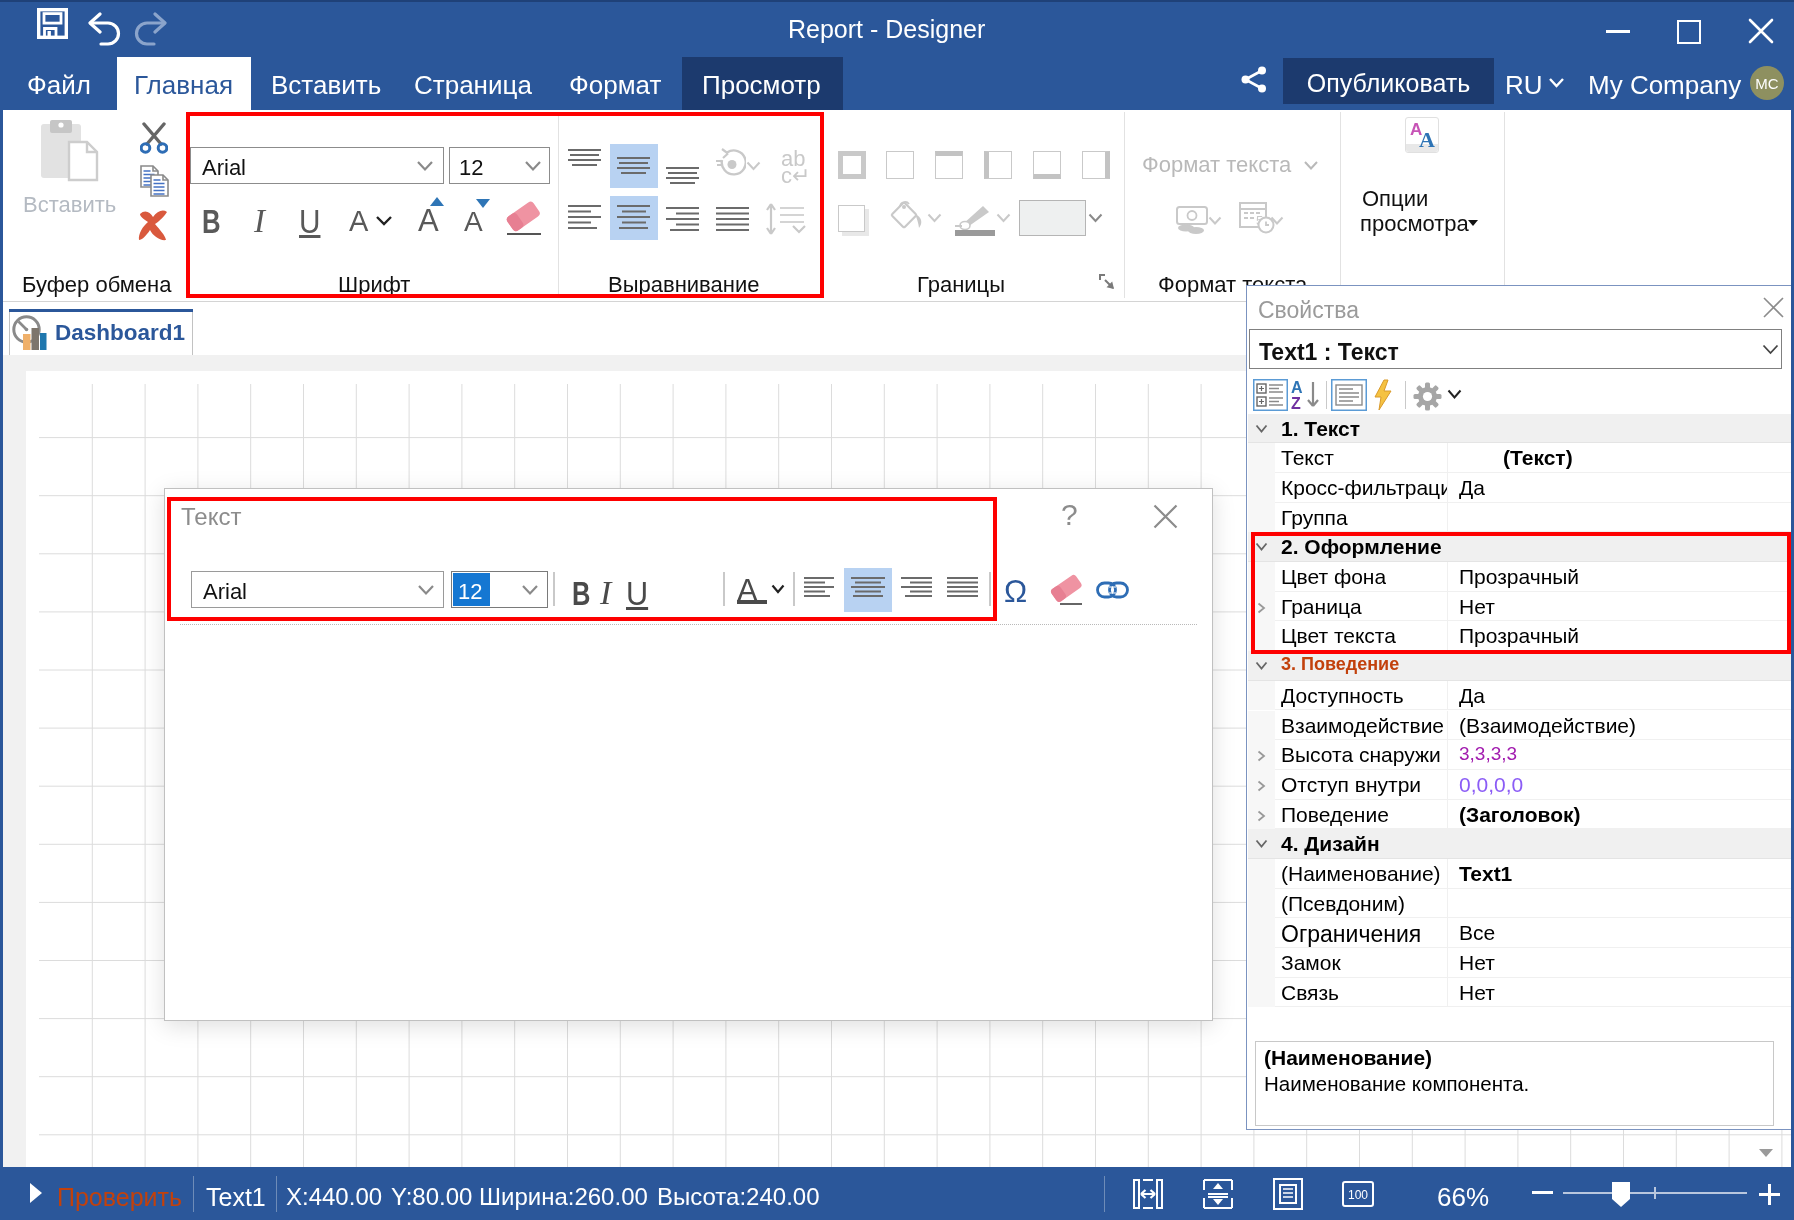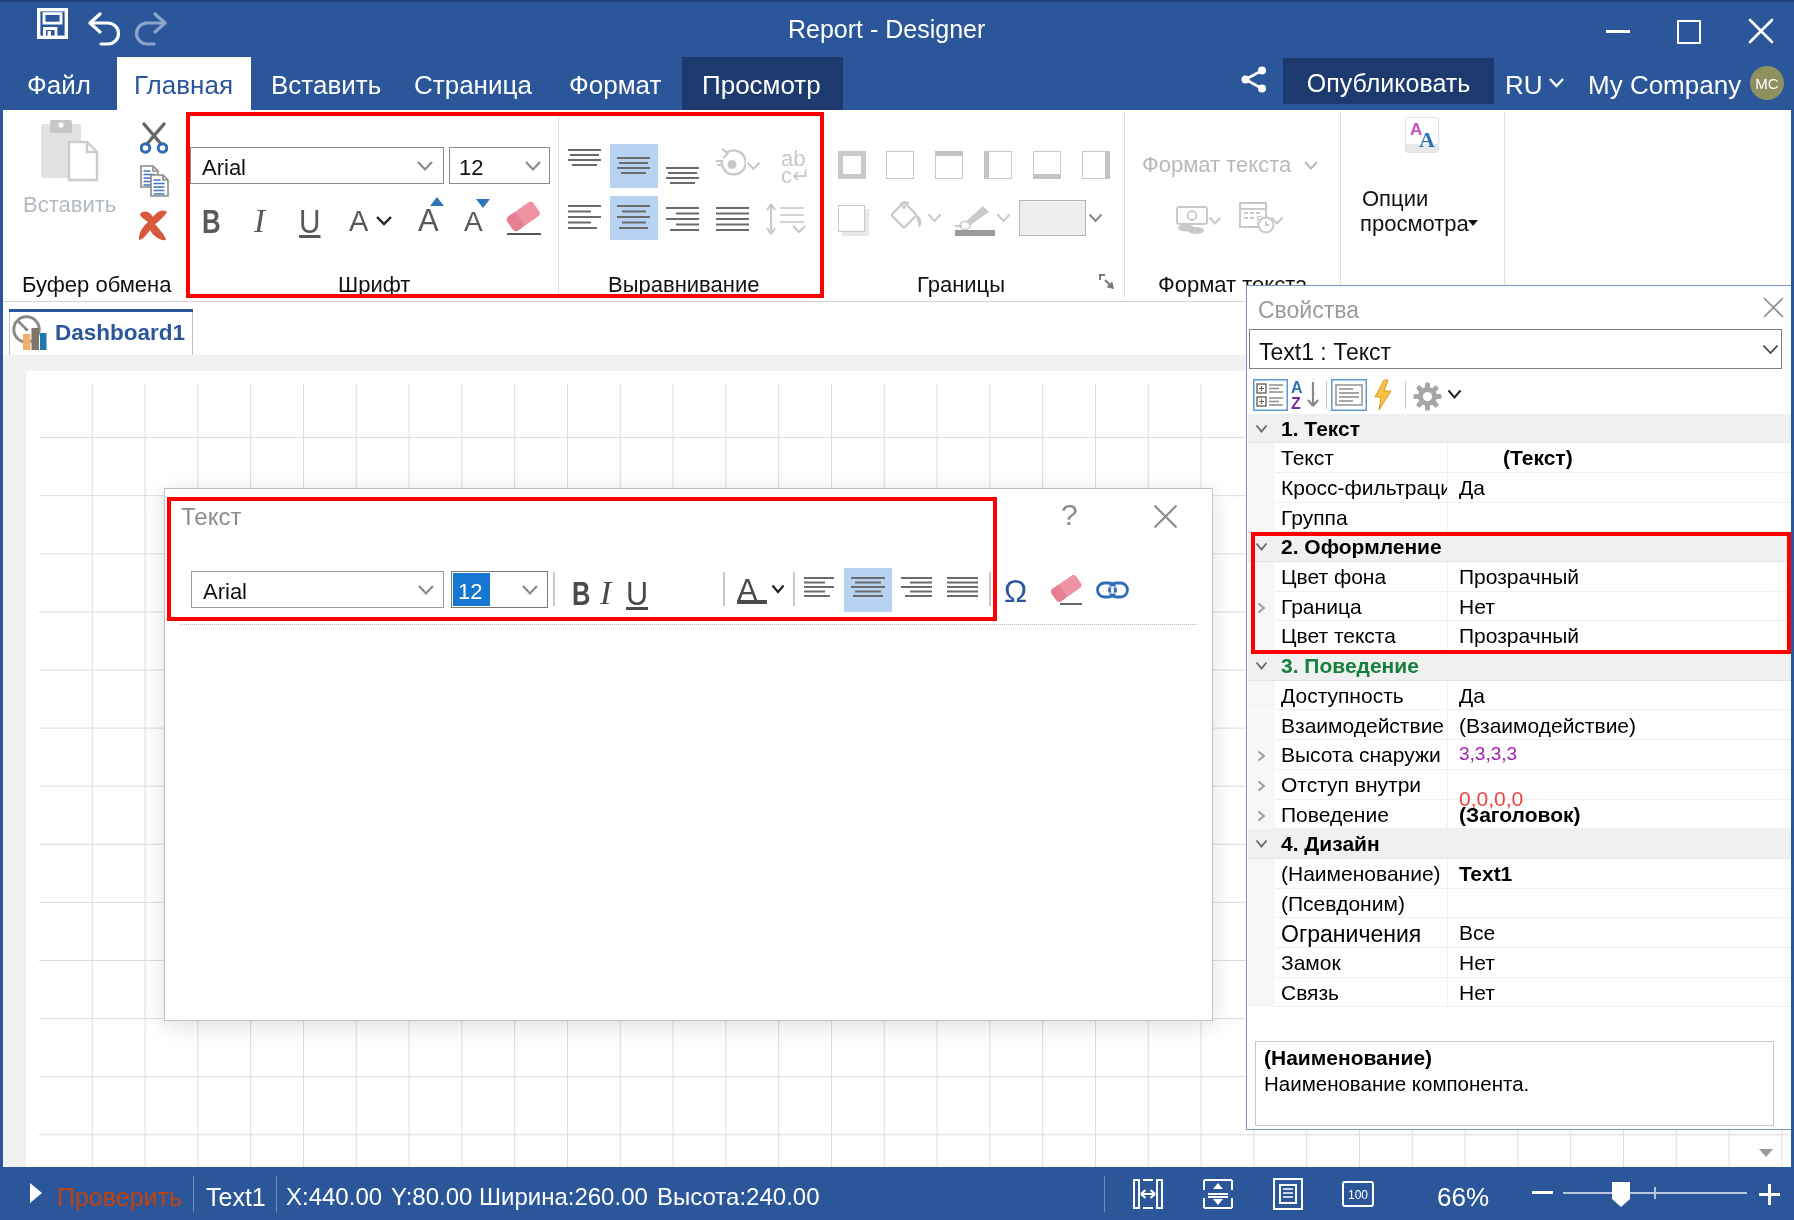--- a/index.html
+++ b/index.html
@@ -352,21 +352,21 @@
 <path d="M13 8 h7 M13 14 h7" stroke="#fff" stroke-width="1.2"></path>
 </svg>
 <div class="a" style="left:180px;top:624px;width:1017px;height:0;border-top:1.6px dotted #b9b9b9;"></div>
 <div class="a" style="left:167px;top:497px;width:830px;height:124px;border:4px solid #fe0000;"></div>
 <div class="a" style="left:1246px;top:285px;width:547px;height:845px;background:#fff;border:1.5px solid #7b93c0;"></div>
 <div class="t" style="left:1258px;top:297px;font-size:23px;color:#9a9a9a;">Свойства</div>
 <svg class="a" style="left:1762px;top:296px;" width="23" height="23" viewBox="0 0 23 23">
       <path d="M2 2 L21 21 M21 2 L2 21" stroke="#8c8c8c" stroke-width="1.6"></path>
     </svg>
 <div class="a" style="left:1249px;top:329px;width:533px;height:40px;border:1.5px solid #808080;background:#fff;"></div>
-<div class="t" style="left:1259px;top:339px;font-size:23px;color:#111;">Text1 : Текст</div>
+<div class="t" style="left:1259px;top:339px;font-size:23px;color:#111;font-weight:bold;">Text1 : Текст</div>
 <svg class="a" style="left:1762px;top:344px;" width="17" height="11" viewBox="0 0 17 11">
       <path d="M1.5 1.5 L8.5 9 L15.5 1.5" fill="none" stroke="#444" stroke-width="1.8"></path>
     </svg>
 <svg class="a" style="left:1253px;top:379px;" width="35" height="32" viewBox="0 0 35 32">
 <rect x="0.75" y="0.75" width="33.5" height="30.5" fill="#fff" stroke="#5b9bd5" stroke-width="1.5"></rect>
 <rect x="4" y="5" width="9" height="9" fill="none" stroke="#666" stroke-width="1.4"></rect>
       <path d="M6 9.5 h5 M8.5 7 v5" stroke="#666" stroke-width="1.2"></path>
 <rect x="4" y="18" width="9" height="9" fill="none" stroke="#666" stroke-width="1.4"></rect>
       <path d="M6 22.5 h5 M8.5 20 v5" stroke="#666" stroke-width="1.2"></path>
 <path d="M16 6 h14 M16 9.5 h10 M16 13 h14 M16 19 h14 M16 22.5 h10 M16 26 h14" stroke="#8a8a8a" stroke-width="1.3"></path>
@@ -438,21 +438,21 @@
 <div class="t" style="left:1459px;top:594.7px;font-size:21px;color:#000;">Нет</div>
 <div class="a" style="left:1275px;top:621.4px;width:516px;height:29.7px;border-bottom:1px solid #f0f0f0;"></div>
 <div class="a" style="left:1447px;top:621.4px;width:1px;height:29.7px;background:#f0f0f0;"></div>
 <div class="a" style="left:1248px;top:621.4px;width:27px;height:29.7px;background:#f7f7f7;"></div>
 <div class="t" style="left:1281px;top:624.4px;font-size:21px;color:#000;max-width:166px;overflow:hidden;">Цвет текста</div>
 <div class="t" style="left:1459px;top:624.4px;font-size:21px;color:#000;">Прозрачный</div>
 <div class="a" style="left:1248px;top:651.1px;width:543px;height:29.7px;background:#f0f0f0;border-bottom:1px solid #e4e4e4;"></div>
 <svg class="a" style="left:1255px;top:661.1px;" width="13" height="10" viewBox="0 0 13 10">
       <path d="M1.5 1.5 L6.5 7.5 L11.5 1.5" fill="none" stroke="#666" stroke-width="1.8"></path>
     </svg>
-<div class="t" style="left:1281px;top:654.1px;font-size:21px;font-weight:bold;color:#15803d;">3. Поведение</div>
+<div class="t" style="left:1281px;top:654.1px;font-size:18px;font-weight:bold;color:#c2410c;">3. Поведение</div>
 <div class="a" style="left:1275px;top:680.8px;width:516px;height:29.7px;border-bottom:1px solid #f0f0f0;"></div>
 <div class="a" style="left:1447px;top:680.8px;width:1px;height:29.7px;background:#f0f0f0;"></div>
 <div class="a" style="left:1248px;top:680.8px;width:27px;height:29.7px;background:#f7f7f7;"></div>
 <div class="t" style="left:1281px;top:683.8px;font-size:21px;color:#000;max-width:166px;overflow:hidden;">Доступность</div>
 <div class="t" style="left:1459px;top:683.8px;font-size:21px;color:#000;">Да</div>
 <div class="a" style="left:1275px;top:710.5px;width:516px;height:29.7px;border-bottom:1px solid #f0f0f0;"></div>
 <div class="a" style="left:1447px;top:710.5px;width:1px;height:29.7px;background:#f0f0f0;"></div>
 <div class="a" style="left:1248px;top:710.5px;width:27px;height:29.7px;background:#f7f7f7;"></div>
 <div class="t" style="left:1281px;top:713.5px;font-size:21px;color:#000;max-width:166px;overflow:hidden;">Взаимодействие</div>
 <div class="t" style="left:1459px;top:713.5px;font-size:21px;color:#000;">(Взаимодействие)</div>
@@ -464,21 +464,21 @@
     </svg>
 <div class="t" style="left:1281px;top:743.2px;font-size:21px;color:#000;max-width:166px;overflow:hidden;">Высота снаружи</div>
 <div class="t" style="left:1459px;top:743.2px;font-size:19px;color:#a21caf;">3,3,3,3</div>
 <div class="a" style="left:1275px;top:769.9px;width:516px;height:29.7px;border-bottom:1px solid #f0f0f0;"></div>
 <div class="a" style="left:1447px;top:769.9px;width:1px;height:29.7px;background:#f0f0f0;"></div>
 <div class="a" style="left:1248px;top:769.9px;width:27px;height:29.7px;background:#f7f7f7;"></div>
 <svg class="a" style="left:1257px;top:779.9px;" width="9" height="12" viewBox="0 0 9 12">
       <path d="M1.5 1.5 L7 6 L1.5 10.5" fill="none" stroke="#999" stroke-width="1.8"></path>
     </svg>
 <div class="t" style="left:1281px;top:772.9px;font-size:21px;color:#000;max-width:166px;overflow:hidden;">Отступ внутри</div>
-<div class="t" style="left:1459px;top:772.9px;font-size:21px;color:#ef4444;margin-top:14px;">0,0,0,0</div>
+<div class="t" style="left:1459px;top:772.9px;font-size:21px;color:#8b5cf6;">0,0,0,0</div>
 <div class="a" style="left:1275px;top:799.6px;width:516px;height:29.7px;border-bottom:1px solid #f0f0f0;"></div>
 <div class="a" style="left:1447px;top:799.6px;width:1px;height:29.7px;background:#f0f0f0;"></div>
 <div class="a" style="left:1248px;top:799.6px;width:27px;height:29.7px;background:#f7f7f7;"></div>
 <svg class="a" style="left:1257px;top:809.6px;" width="9" height="12" viewBox="0 0 9 12">
       <path d="M1.5 1.5 L7 6 L1.5 10.5" fill="none" stroke="#999" stroke-width="1.8"></path>
     </svg>
 <div class="t" style="left:1281px;top:802.6px;font-size:21px;color:#000;max-width:166px;overflow:hidden;">Поведение</div>
 <div class="t" style="left:1459px;top:802.6px;font-size:21px;color:#000;font-weight:bold;">(Заголовок)</div>
 <div class="a" style="left:1248px;top:829.3px;width:543px;height:29.7px;background:#f0f0f0;border-bottom:1px solid #e4e4e4;"></div>
 <svg class="a" style="left:1255px;top:839.3px;" width="13" height="10" viewBox="0 0 13 10">

